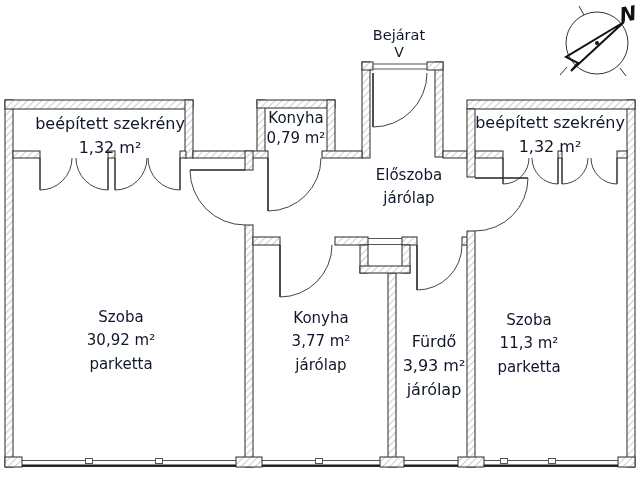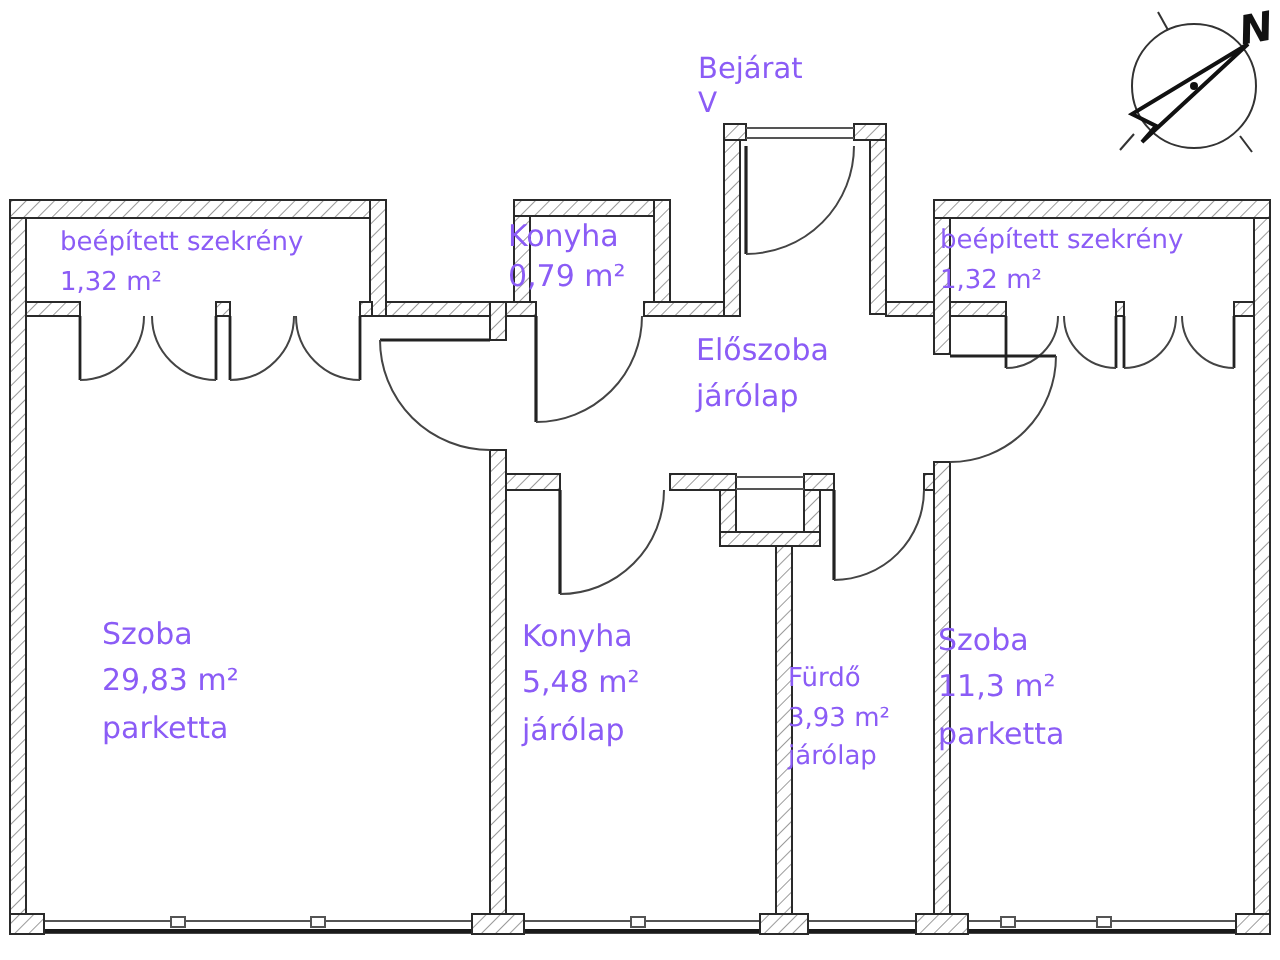--- a/index.html
+++ b/index.html
@@ -1,22 +1,22 @@
 <!DOCTYPE html>
 <html><head>
 <meta charset="utf-8">
 <style>
   html,body{margin:0;padding:0;background:#ffffff;}
   body{width:640px;height:480px;overflow:hidden;position:relative;
        font-family:"DejaVu Sans","Liberation Sans",sans-serif;color:#111;}
   .plan{position:absolute;left:0;top:0;width:640px;height:480px;}
   svg{position:absolute;left:0;top:0;}
-  .lbl{position:absolute;font-size:15px;line-height:1.55;color:#8b5cf6;}
+  .lbl{position:absolute;text-align:center;font-size:15px;line-height:1.55;color:#0f172a;}
   .lbl .line{display:block;white-space:nowrap;}
-  .small{font-size:13px;line-height:1.5;}
+  .small{font-size:16px;line-height:1.5;}
   .entrance{line-height:1.25;font-size:14.5px;}
   .entrance .arrow{font-size:14px;}
   .compass-n{position:absolute;left:613px;top:2px;width:30px;text-align:center;
     font-size:20px;font-weight:bold;font-style:italic;transform:rotate(-10deg);}
 </style>
 </head>
 <body>
 
 <div class="plan">
 
@@ -178,27 +178,27 @@
     <span class="line">1,32 m²</span>
   </div>
 
   <div class="lbl" style="left:348px;top:164px;width:122px">
     <span class="line">Előszoba</span>
     <span class="line">járólap</span>
   </div>
 
   <div class="lbl" style="left:51px;top:306px;width:140px">
     <span class="line">Szoba</span>
-    <span class="line">29,83 m²</span>
+    <span class="line">30,92 m²</span>
     <span class="line">parketta</span>
   </div>
 
   <div class="lbl" style="left:261px;top:307px;width:120px">
     <span class="line">Konyha</span>
-    <span class="line">5,48 m²</span>
+    <span class="line">3,77 m²</span>
     <span class="line">járólap</span>
   </div>
 
   <div class="lbl small" style="left:394px;top:330px;width:80px">
     <span class="line">Fürdő</span>
     <span class="line">3,93 m²</span>
     <span class="line">járólap</span>
   </div>
 
   <div class="lbl" style="left:469px;top:309px;width:120px">

